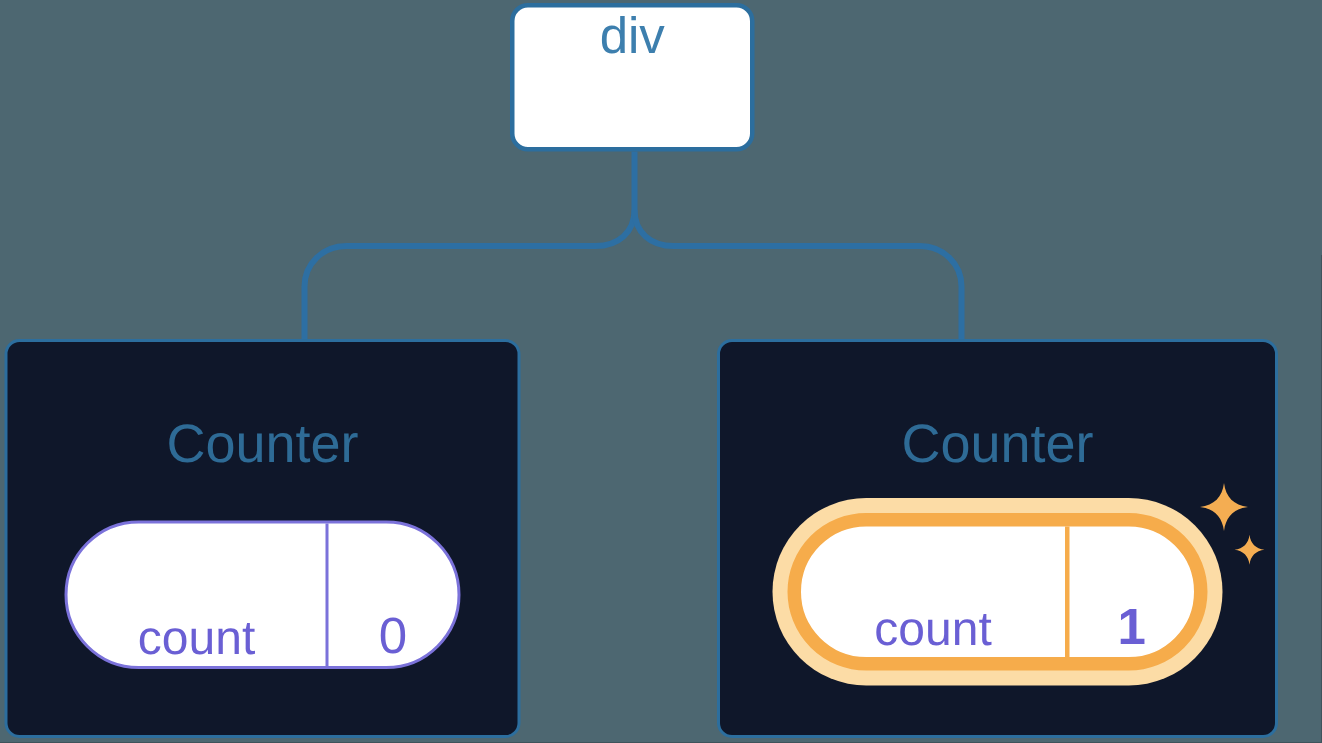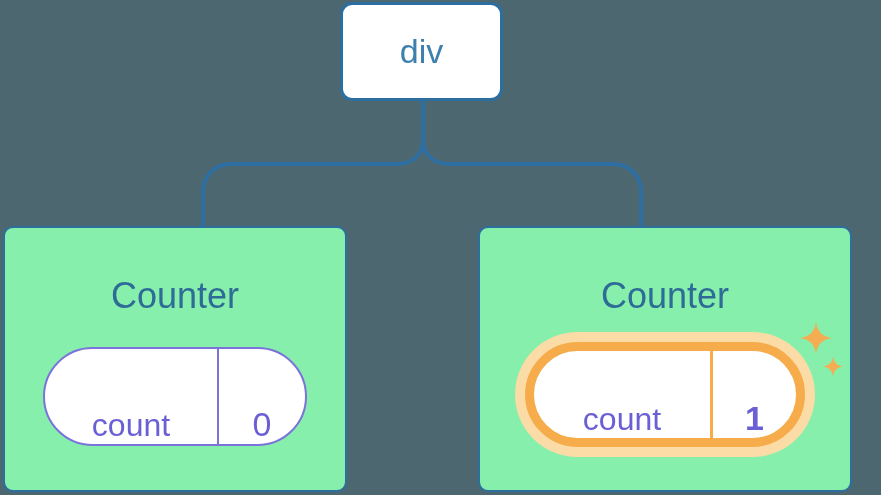--- a/index.html
+++ b/index.html
@@ -25,34 +25,34 @@
     position: absolute;
     left: 340px;
     top: 2px;
     width: 163px;
     height: 99px;
     box-sizing: border-box;
     background: #ffffff;
     border: 3px solid #2c6e9e;
     border-radius: 12px;
     display: flex;
-    align-items: center;
+    align-items: flex-start;
     justify-content: center;
   }
   .root-label {
     font-size: 34px;
     font-weight: 500;
     color: #3d7fae;
   }
   .card {
     position: absolute;
     top: 226px;
     height: 266px;
     box-sizing: border-box;
-    background: #86efac;
+    background: #0f172a;
     border: 2px solid #2c6e9e;
     border-radius: 10px;
   }
   .card-left  { left: 3px;   width: 344px; }
   .card-right { left: 478px; width: 374px; }
   .card-title {
     margin-top: 48px;
     text-align: center;
     font-size: 36px;
     line-height: 40px;

